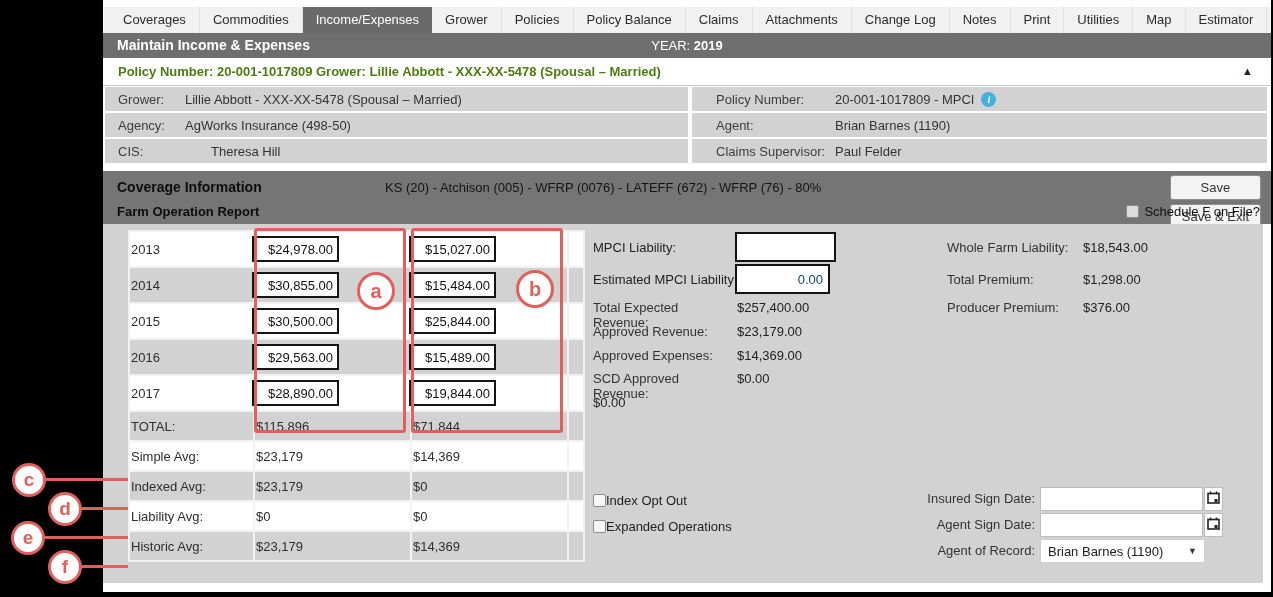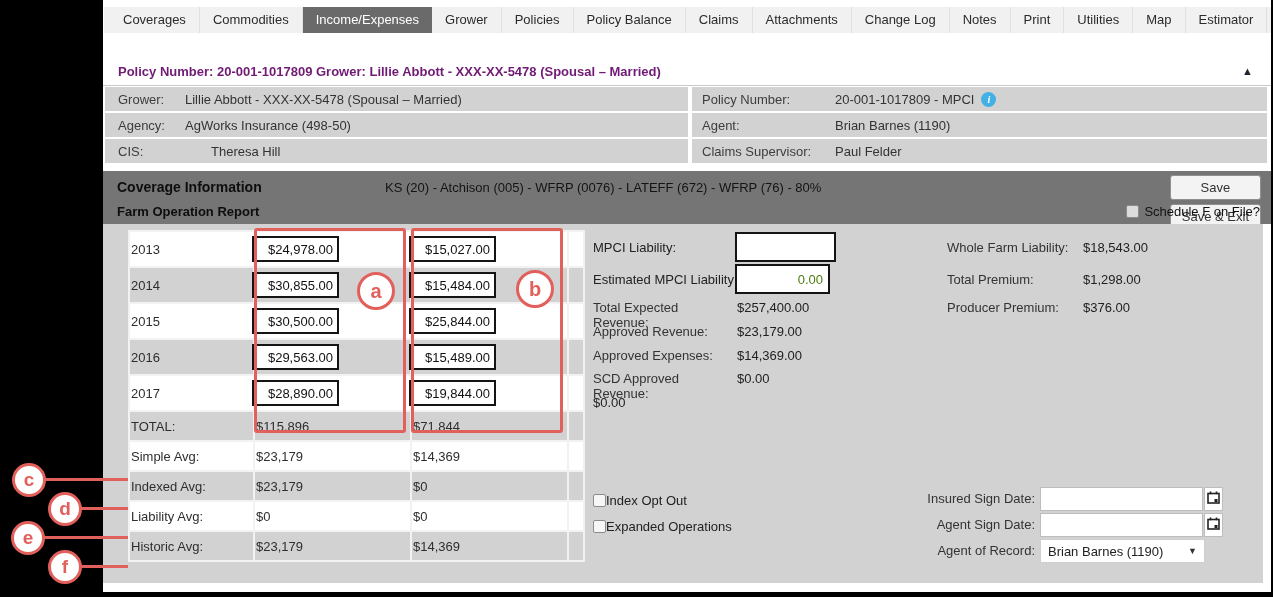--- a/index.html
+++ b/index.html
@@ -12,30 +12,30 @@
   .tab { line-height:26px; padding:0 13px; color:#2b2b2b; border-right:1px solid #e0e0e0; white-space:nowrap; cursor:default; }
   .tab.active { background:#6a6a6a; color:#fff; border-right:none; }
 
   
   .titlebar { position:absolute; left:103px; top:33px; width:1168px; height:25px; background:#6e6e6e; color:#fff; }
   .titlebar .title { position:absolute; left:14px; top:0; line-height:25px; font-weight:bold; font-size:14px; }
   .titlebar .year { position:absolute; left:50%; transform:translateX(-50%); top:0; line-height:25px; font-size:13px; }
 
   
   .policybar { position:absolute; left:103px; top:58px; width:1168px; height:28px; background:#fff; border-bottom:1px solid #c9c9c9; }
-  .policybar .ptext { position:absolute; left:15px; top:0; line-height:27px; font-weight:bold; color:#701a75; }
+  .policybar .ptext { position:absolute; left:15px; top:0; line-height:27px; font-weight:bold; color:#4d7c0f; }
   .policybar .collapse { position:absolute; right:18px; top:0; line-height:27px; font-size:11px; color:#1b2430; cursor:pointer; }
 
   
   .igrow { position:absolute; height:24px; background:#d2d2d2; display:flex; align-items:center; color:#333; }
   .igrow .lbl { color:#3d3d3d; }
   .ig-left { left:105px; width:583px; }
   .ig-left .lbl { padding-left:13px; width:80px; }
   .ig-right { left:692px; width:575px; }
-  .ig-right .lbl { padding-left:10px; width:143px; }
+  .ig-right .lbl { padding-left:24px; width:143px; }
   .info-icon { display:inline-flex; align-items:center; justify-content:center; width:15px; height:15px; border-radius:50%; background:#41b0e3; color:#fff; font-size:10px; font-weight:bold; font-family:"Liberation Serif",serif; font-style:italic; margin-left:7px; vertical-align:-3px; cursor:pointer; }
 
   
   .coveragebar { position:absolute; left:103px; top:171px; width:1168px; height:53px; background:#757575; }
   .cov-title { position:absolute; left:14px; top:8px; font-weight:bold; font-size:14px; color:#0d0d0d; }
   .cov-text { position:absolute; left:282px; top:9px; color:#141414; }
   .cov-btns { position:absolute; right:10px; top:4px; display:flex; gap:4px;flex-direction:column; }
   .btn { background:#f3f3f3; border:1px solid #8f8f8f; border-radius:3px; height:25px; padding:0 11px; font-size:13px; color:#333; font-family:inherit; cursor:pointer; }
   .for-title { position:absolute; left:14px; top:33px; font-weight:bold; font-size:13px; color:#0d0d0d; }
   .schedf { position:absolute; right:11px; top:33px; display:flex; align-items:center; gap:5px; color:#111; }
@@ -60,21 +60,21 @@
   .circ.big { width:38px; height:38px; font-size:20px; }
   .circ.small { width:34px; height:34px; font-size:19px; }
   .cline { position:absolute; height:3px; background:#e2605c; }
 
   
   .field { position:absolute; color:#222; }
   .frow { display:flex; }
   .flabel { width:144px; color:#333; }
   .flabel2 { width:136px; color:#333; }
   .fvalue { color:#222; }
-  .inbox { position:absolute; border:2px solid #141414; background:#fff; height:30px; font-size:13px; font-family:inherit; padding:0 5px; color:#4d7c0f; }
+  .inbox { position:absolute; border:2px solid #141414; background:#fff; height:30px; font-size:13px; font-family:inherit; padding:0 5px; color:#0c4a6e; }
   .inbox.right { text-align:right; }
   .cbrow { position:absolute; display:flex; align-items:center; gap:0; color:#222; }
   .rlabel { position:absolute; width:135px; text-align:right; color:#333; }
   .dateinput { position:absolute; width:163px; height:24px; background:#fff; border:1px solid #bdbdbd; font-size:13px; font-family:inherit; padding:0 5px; }
   .calbtn { position:absolute; width:19px; height:24px; background:#fff; border:1px solid #bdbdbd; display:flex; align-items:center; justify-content:center; cursor:pointer; padding:0; }
   .select { position:absolute; width:165px; height:24px; background:#fff; border:1px solid #cfcfcf; display:flex; align-items:center; justify-content:space-between; padding:0 7px; cursor:pointer; }
   .select .arrow { font-size:9px; color:#333; }
 </style>
 </head>
 <body>
@@ -92,20 +92,24 @@
     <div class="tab">Claims</div>
     <div class="tab">Attachments</div>
     <div class="tab">Change Log</div>
     <div class="tab">Notes</div>
     <div class="tab">Print</div>
     <div class="tab">Utilities</div>
     <div class="tab">Map</div>
     <div class="tab">Estimator</div>
   </div>
 
+  <div class="titlebar">
+    <span class="title">Maintain Income &amp; Expenses</span>
+    <span class="year"><span>YEAR:</span> <b>2019</b></span>
+  </div>
 
   <div class="policybar">
     <span class="ptext">Policy Number: 20-001-1017809 Grower: Lillie Abbott - XXX-XX-5478 (Spousal – Married)</span>
     <span class="collapse">▲</span>
   </div>
 
   <div class="igrow ig-left" style="top:87px;">
     <span class="lbl">Grower:</span>
     <span>Lillie Abbott - XXX-XX-5478 (Spousal – Married)</span>
   </div>

